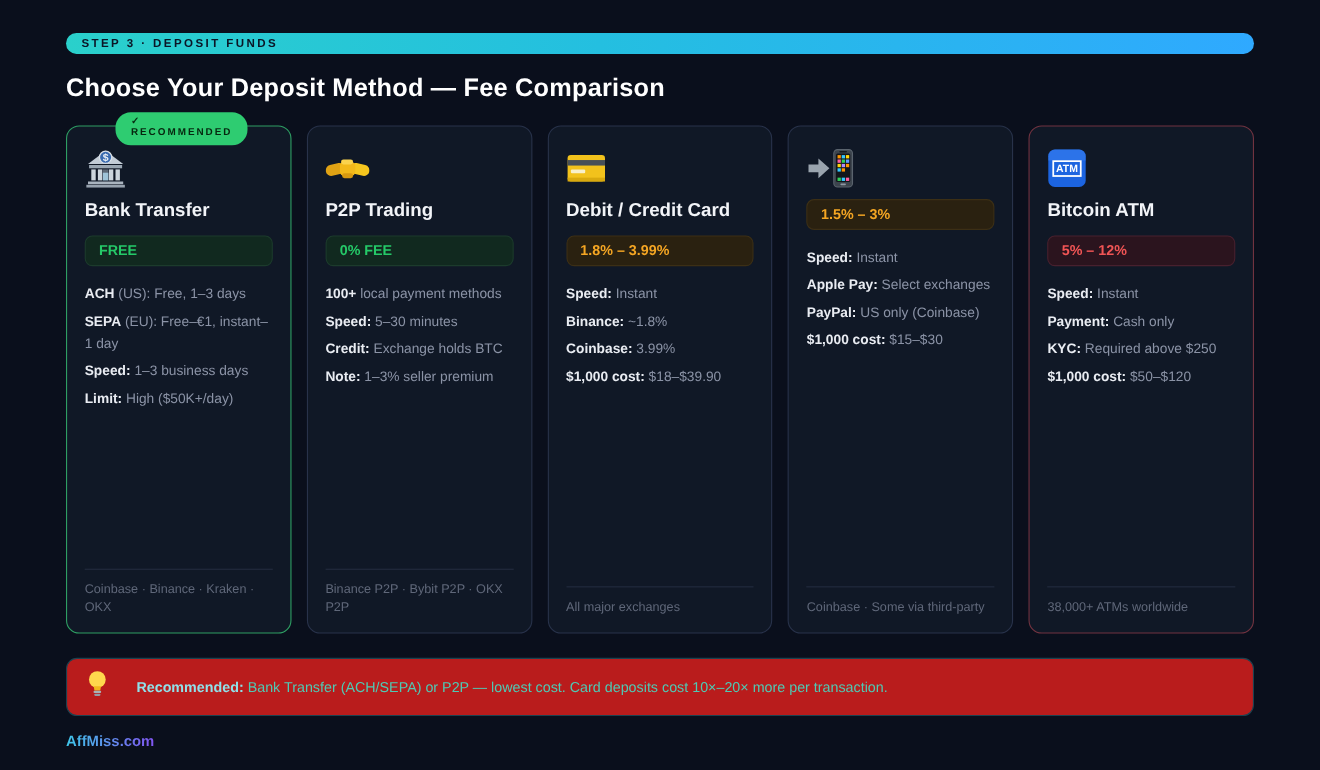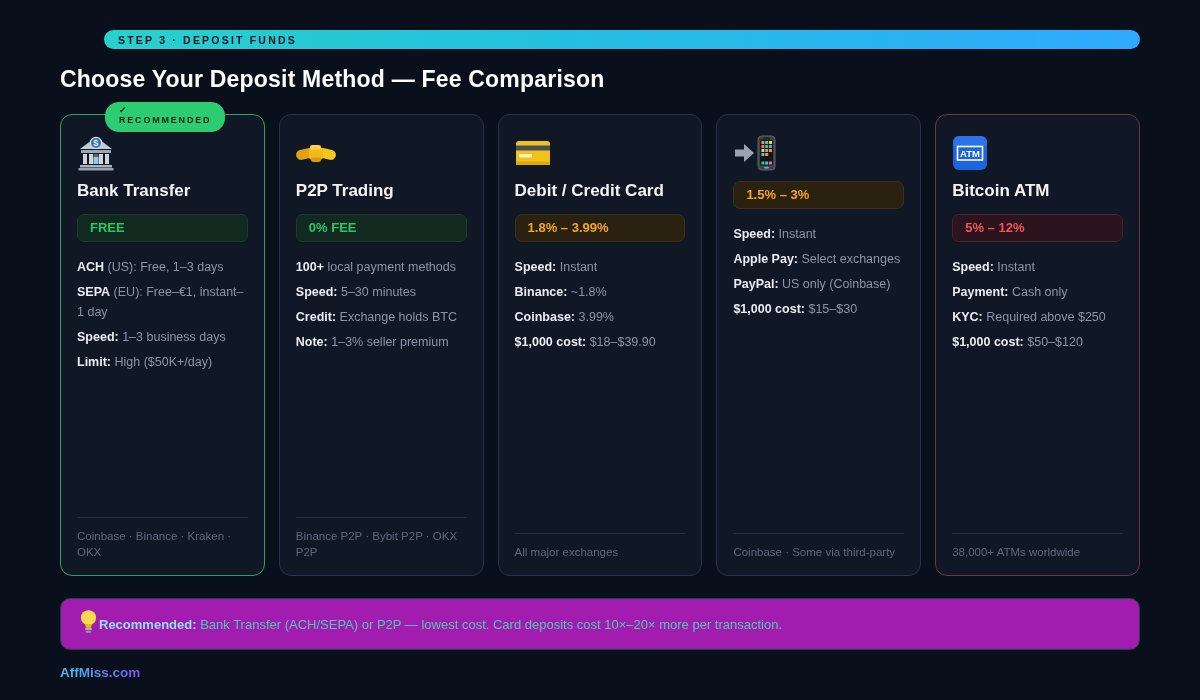--- a/index.html
+++ b/index.html
@@ -8,21 +8,21 @@
     background:#0a0f1c;
     font-family:"Liberation Sans",sans-serif;
     overflow:hidden;
   }
   .page{padding:30px 60px 0;}
 
   
   .step-pill{
     height:19px;border-radius:10px;
     background:linear-gradient(90deg,#2ad0cb 0%,#24bfe0 45%,#2fa9ff 100%);
-    display:flex;align-items:center;padding:0 14px;box-sizing:border-box;margin-left:44px;
+    display:flex;align-items:center;padding:0 14px;box-sizing:border-box;
   }
   .step-pill span{font-size:10.5px;font-weight:bold;letter-spacing:2.2px;color:#0b1526;}
 
   h1{font-size:23px;margin:17px 0 0;color:#ffffff;font-weight:bold;letter-spacing:.2px;}
 
   
   .cards{display:flex;gap:14px;margin-top:21px;}
   .card{
     position:relative;flex:1;height:462px;box-sizing:border-box;
     background:#101826;border:1px solid #28324a;border-radius:12px;
@@ -54,22 +54,22 @@
   .details p{margin:0 0 5px;}
   .details b{color:#e9ecf2;font-weight:bold;}
 
   .card-footer{
     margin-top:auto;border-top:1px solid #232c3f;padding-top:10px;
     font-size:11.5px;color:#5f6779;line-height:1.45;
   }
 
   
   .banner{
-    margin-top:22px;background:#a21caf;border:1px solid #1c4250;border-radius:10px;
-    padding:10px 18px;display:flex;align-items:center;gap:1px;min-height:46px;box-sizing:border-box;
+    margin-top:22px;background:#b91c1c;border:1px solid #1c4250;border-radius:10px;
+    padding:10px 18px;display:flex;align-items:center;gap:26px;min-height:46px;box-sizing:border-box;
   }
   .banner-text{font-size:13px;color:#4fc9b4;}
   .banner-text b{color:#90e1ea;font-weight:bold;}
 
   .brand{
     margin-top:15px;display:inline-block;font-size:13.5px;font-weight:bold;
     background:linear-gradient(90deg,#3fc6e9 0%,#8055f0 100%);
     -webkit-background-clip:text;background-clip:text;color:transparent;
     cursor:pointer;
   }

